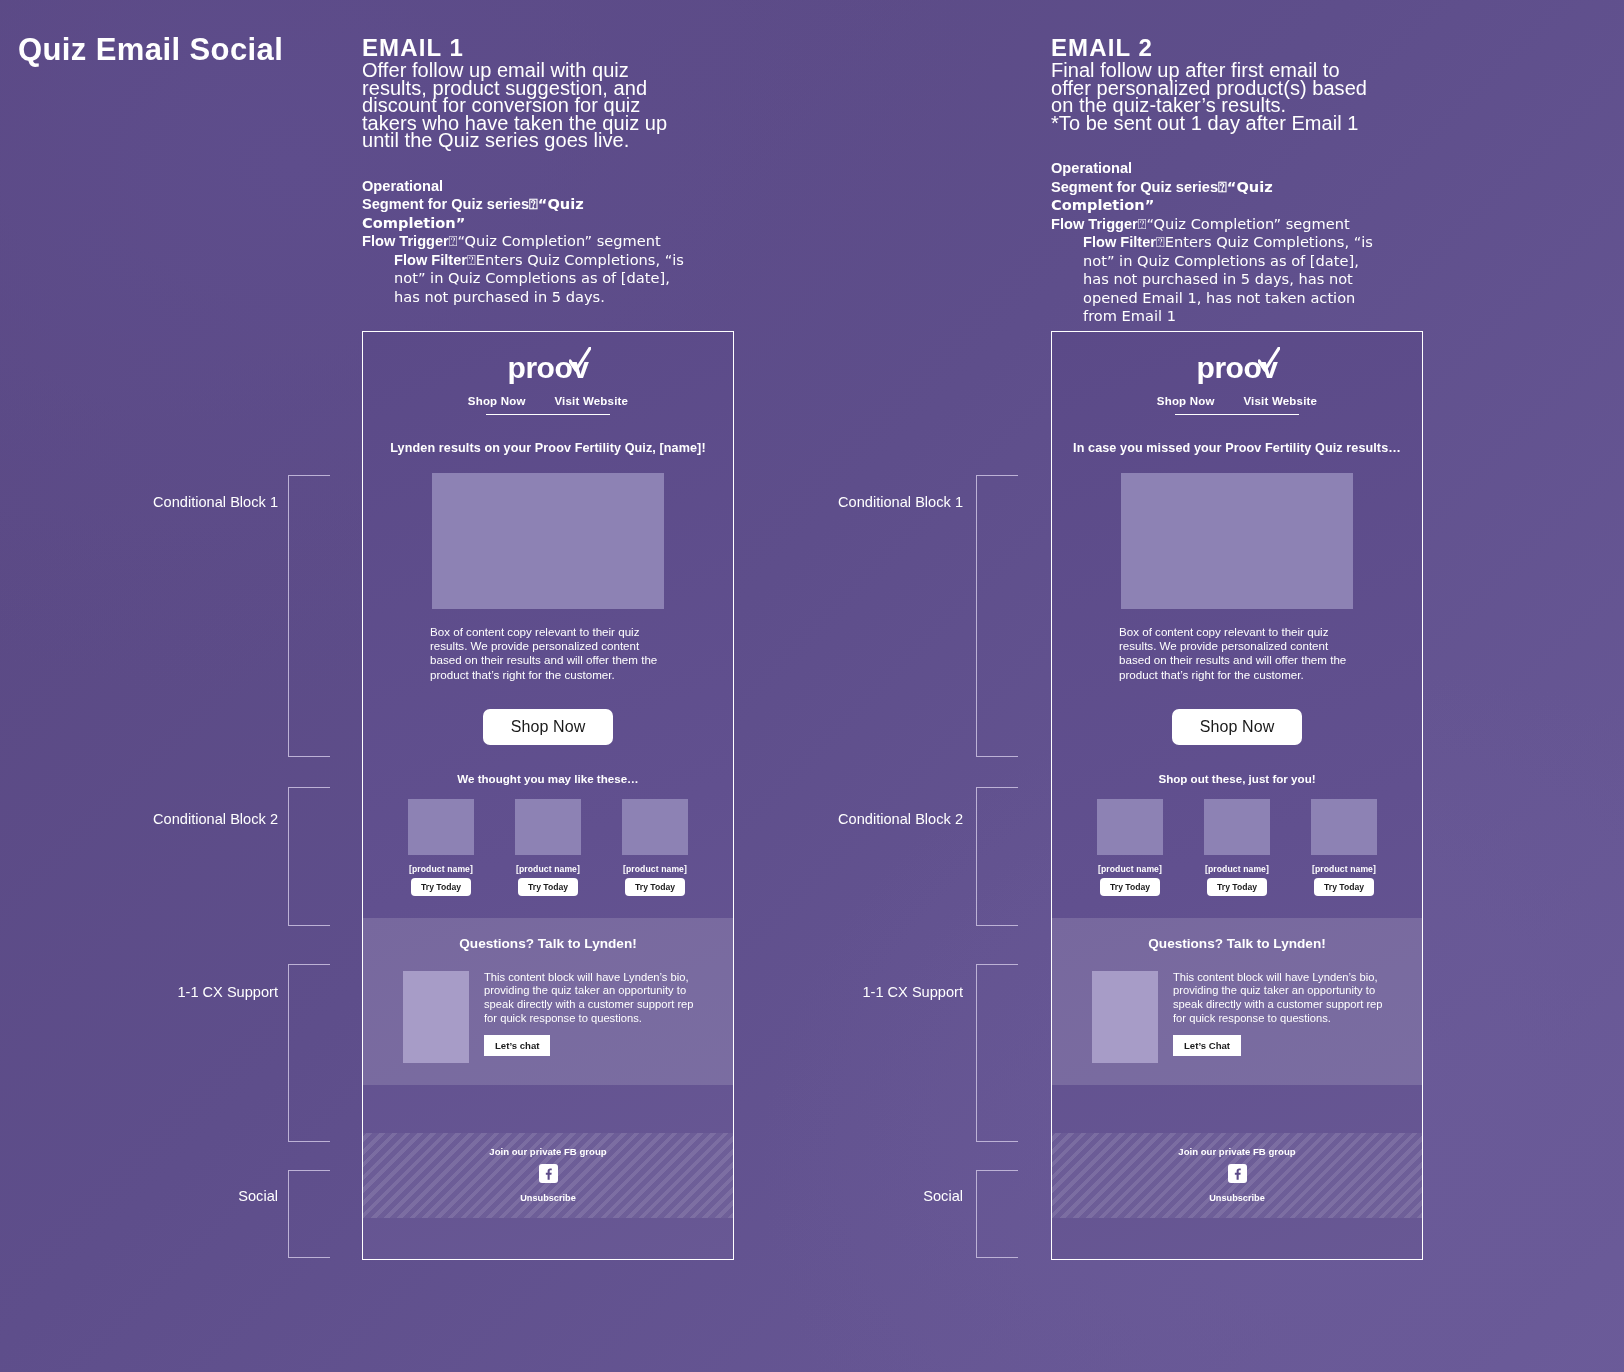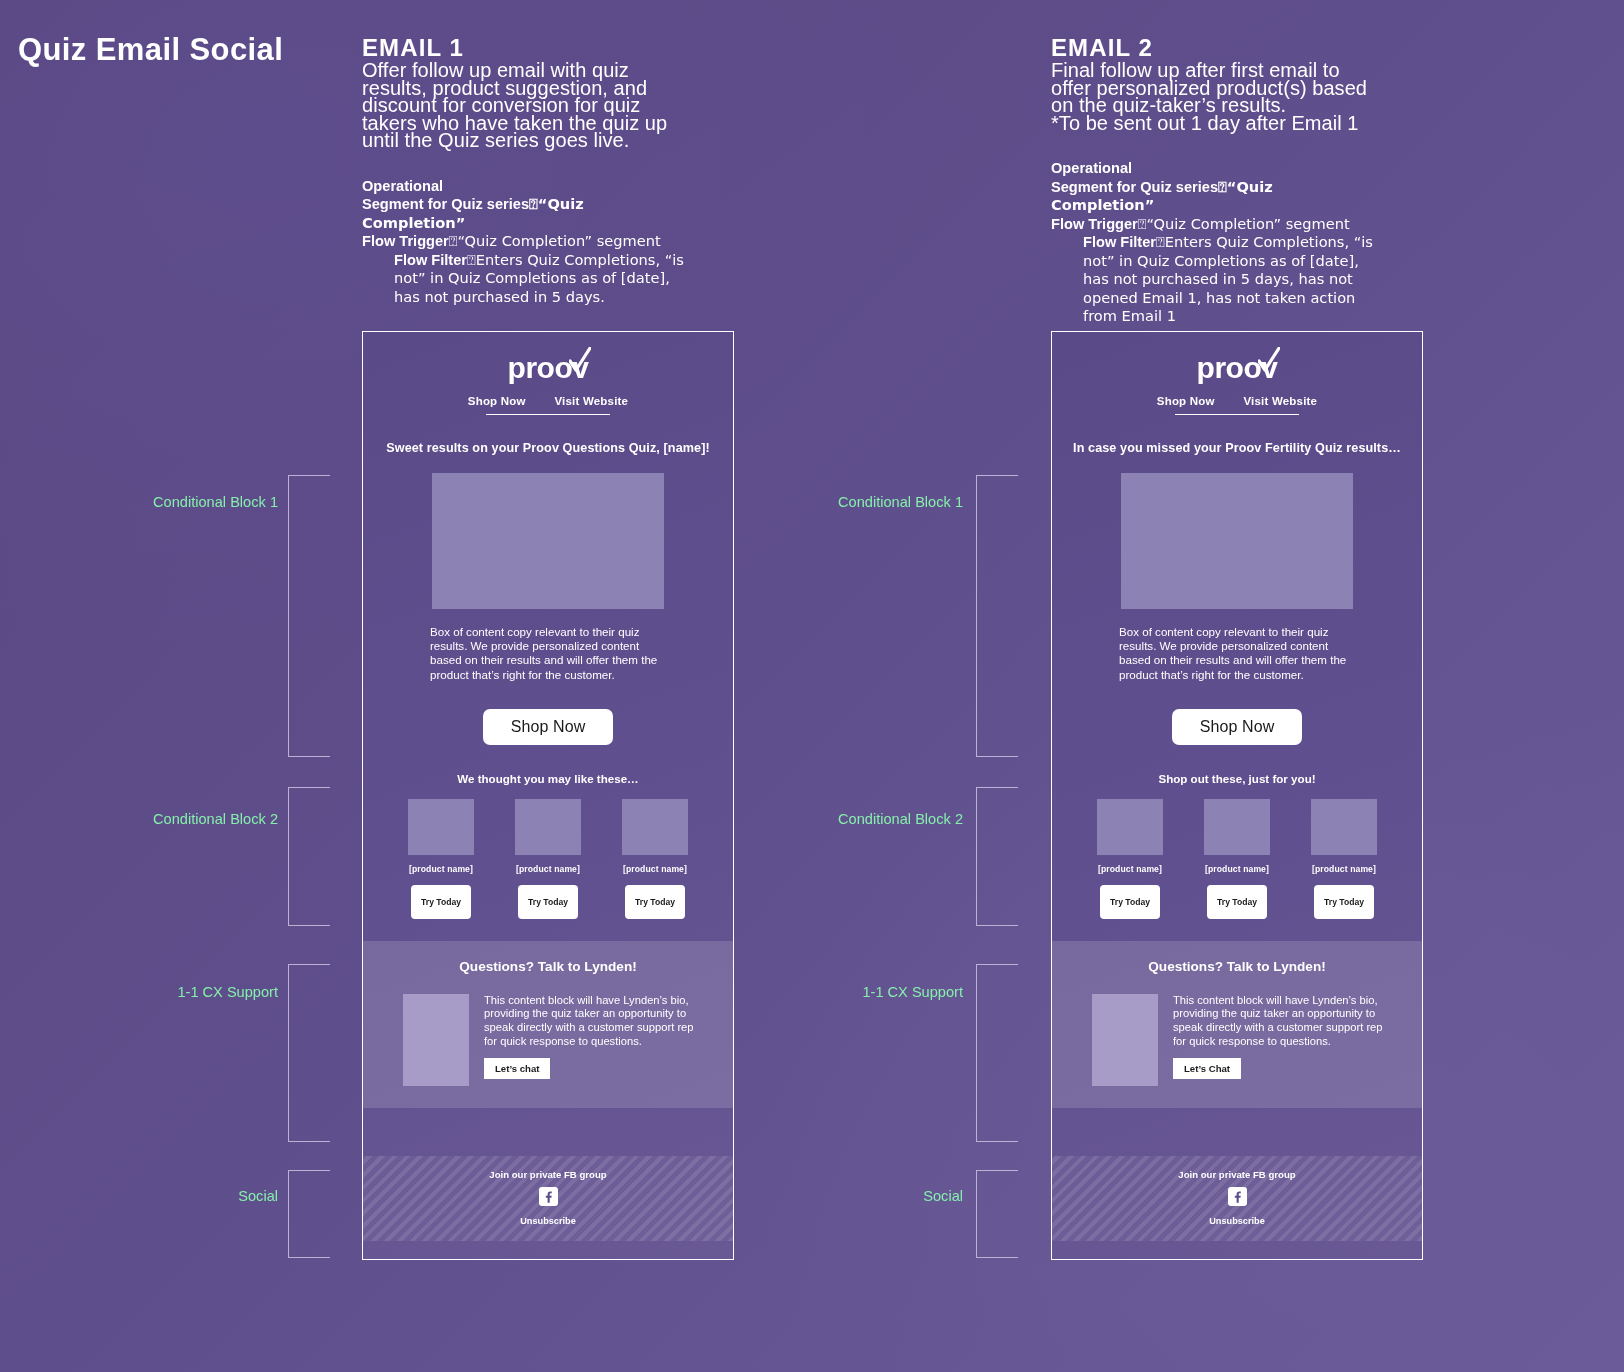--- a/index.html
+++ b/index.html
@@ -41,21 +41,21 @@
   }
   .ops-block { margin-top: 28px; font-size: 14.6px; line-height: 17.5px; }
   .ops-block .b { font-weight: bold; }
   .ops-row { }
   .ops-indent2 { padding-left: 32px; }
   .subject-block { margin-top: 38px; font-size: 14.6px; line-height: 17.5px; }
   .sq { font-family: "DejaVu Sans", sans-serif; }
 
   
   .blk-label {
-    position: absolute; font-size: 14.6px; color: #86efac;
+    position: absolute; font-size: 14.6px; color: #ffffff;
     text-align: right; width: 220px;
   }
   .bracket {
     position: absolute;
     border: 1px solid #bdb2d6;
     border-right: none;
     width: 42px;
   }
 
   
@@ -121,24 +121,24 @@
   .prod-row {
     display: flex; justify-content: space-between;
     width: 280px; margin: 14px auto 0 auto;
   }
   .prod { width: 66px; text-align: center; }
   .prod .thumb { width: 66px; height: 56px; background: #8d82b4; }
   .prod .pname {
     margin-top: 9px; font-size: 8.6px; font-weight: bold; letter-spacing: .1px;
   }
   .prod .ptry {
-    margin-top: 11px; display: inline-block;
+    margin-top: 4px; display: inline-block;
     background: #ffffff; color: #1c1c1c;
     border: none; border-radius: 4px;
-    padding: 12px 10px; font-size: 8.6px; font-weight: bold;
+    padding: 4px 10px; font-size: 8.6px; font-weight: bold;
     font-family: "Liberation Sans", sans-serif; cursor: pointer;
   }
 
   
   .cx-band {
     margin-top: 22px; background: rgba(255,255,255,0.14);
     padding: 18px 0 22px 0;
   }
   .cx-title { text-align: center; font-size: 13.6px; font-weight: bold; }
   .cx-body { display: flex; margin: 20px 0 0 40px; }
@@ -267,21 +267,21 @@
       </span>
     </div>
 
     <div class="mock-nav">
       <span>Shop Now</span>
       <span class="gap"></span>
       <span>Visit Website</span>
       <div class="nav-rule"></div>
     </div>
 
-    <div class="mock-hero-line">Sweet results on your Proov Questions Quiz, [name]!</div>
+    <div class="mock-hero-line">Lynden results on your Proov Fertility Quiz, [name]!</div>
 
     <div class="img-ph hero-img"></div>
 
     <div class="mock-copy">Box of content copy relevant to their quiz results. We provide personalized content based on their results and will offer them the product that’s right for the customer.</div>
 
     <button class="btn-primary">Shop Now</button>
 
     <div class="rec-title">We thought you may like these…</div>
 
     <div class="prod-row">

